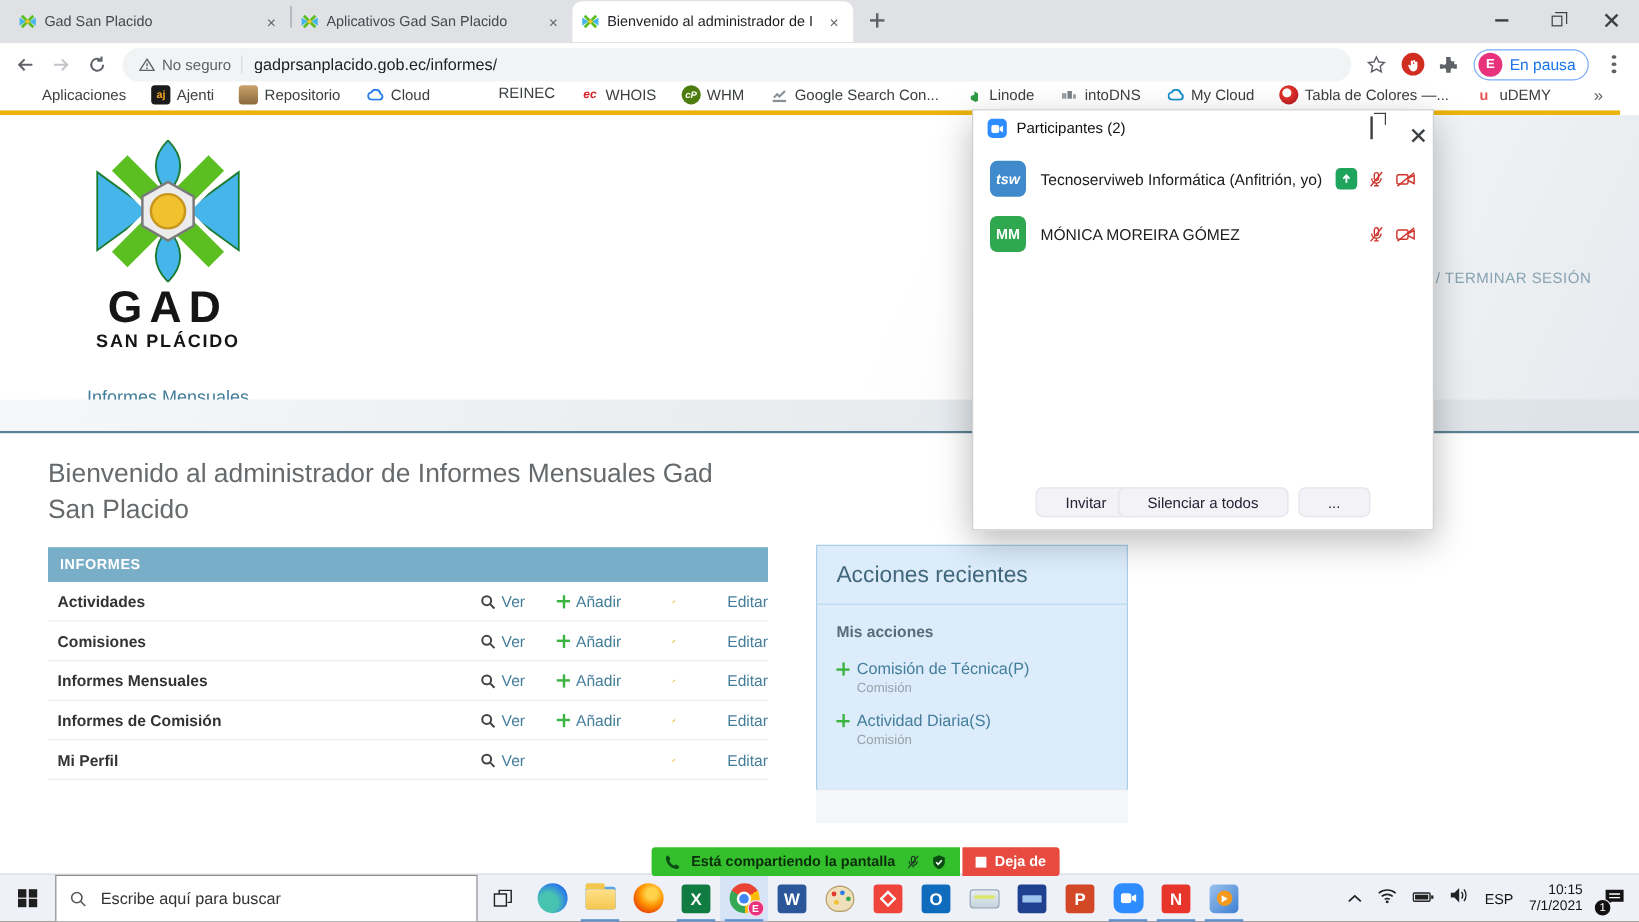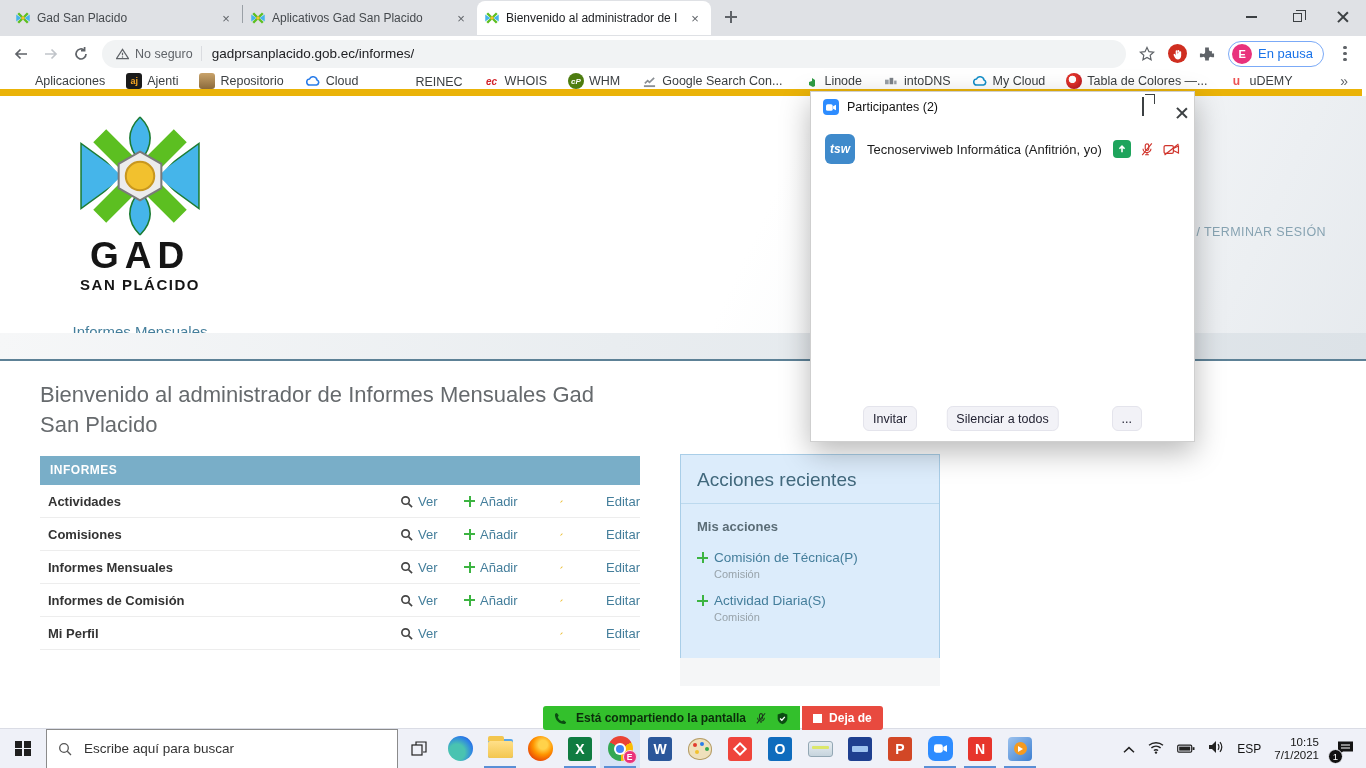--- a/index.html
+++ b/index.html
@@ -44,22 +44,22 @@
   .ic-hand{width:19px;height:19px;border-radius:50%;background:#cf2e20;display:flex;align-items:center;justify-content:center;}
   .profile-pill{height:26px;border:1.5px solid #7baaf7;border-radius:14px;background:#fff;
                 display:flex;align-items:center;padding:2px 10px 2px 3px;gap:6px;margin:0 6px;}
   .profile-avatar{width:20px;height:20px;border-radius:50%;background:#e9327c;color:#fff;
                   font-size:11px;font-weight:bold;display:flex;align-items:center;justify-content:center;}
   .profile-label{font-size:13px;color:#1a73e8;white-space:nowrap;}
   .dots{display:flex;flex-direction:column;gap:2.5px;}
   .dots i{width:3.4px;height:3.4px;border-radius:50%;background:#5f6368;}
 
   
-  .bookmarks{position:absolute;top:71px;left:0;right:4px;height:25px;background:#fff;
-             display:flex;align-items:flex-end;padding:0 14px;border-bottom:7px solid #eab308;}
+  .bookmarks{position:absolute;top:71px;left:0;right:16px;height:25px;background:#fff;
+             display:flex;align-items:flex-start;padding:0 14px;border-bottom:4px solid #eab308;}
   .bm{display:flex;align-items:center;gap:5px;margin-right:21px;font-size:12.5px;color:#3c4043;white-space:nowrap;}
   .bm-gap{margin-left:36px;}
   .bm-ic{width:16px;height:16px;display:flex;align-items:center;justify-content:center;border-radius:3px;
          font-size:9px;font-weight:bold;color:#fff;flex:0 0 auto;}
   .bm-overflow{margin-left:auto;color:#5f6368;font-size:14px;}
 
   
   .viewport{position:absolute;top:96px;left:0;right:0;height:632px;background:#fff;}
   .site-header{position:absolute;top:0;left:0;right:0;height:265px;
                background:linear-gradient(115deg,#ffffff 55%,#f2f4f6 78%,#e6eaee 100%);
@@ -105,21 +105,21 @@
   .ztitle-text{font-size:12.5px;color:#111;flex:1;}
   .zctrls{display:flex;align-items:center;gap:32px;margin-right:6px;}
   .zrow{display:flex;align-items:center;padding:0 14px;height:38px;margin-top:8px;}
   .zavatar{width:30px;height:30px;border-radius:6px;color:#fff;font-weight:bold;font-size:12px;
            display:flex;align-items:center;justify-content:center;flex:0 0 auto;}
   .zname{font-size:13px;color:#1b1b1b;margin-left:12px;flex:1;white-space:nowrap;overflow:hidden;}
   .zicons{display:flex;align-items:center;gap:9px;}
   .share-badge{width:18px;height:18px;border-radius:4px;background:#1ea45c;display:flex;align-items:center;justify-content:center;}
   .zbtn{position:absolute;bottom:10px;height:25px;background:#f2f2f7;border:1px solid #e4e4ec;
         border-radius:6px;font-size:12.5px;color:#232333;display:flex;align-items:center;
-        justify-content:center;padding:0 9px;white-space:nowrap;}
+        justify-content:center;padding:0 24px;white-space:nowrap;}
   .zbtn-invite{left:52px;} .zbtn-mute{left:50%;transform:translateX(-50%);} .zbtn-more{right:52px;}
 
   
   .sharebar{position:absolute;left:543px;top:706px;height:24px;display:flex;z-index:60;}
   .share-green{display:flex;align-items:center;gap:9px;background:#33c02c;padding:0 11px;border-radius:3px 0 0 3px;}
   .share-msg{font-size:12px;font-weight:bold;color:#0b2d0b;white-space:nowrap;}
   .share-red{display:flex;align-items:center;gap:7px;background:#e84a3f;padding:0 11px;margin-left:2px;
              border-radius:0 3px 3px 0;color:#fff;font-size:12px;font-weight:bold;white-space:nowrap;}
   .stop-sq{width:9px;height:9px;background:#fff;}
 
@@ -569,20 +569,36 @@
             <line x1="2.5" y1="14.5" x2="13.5" y2="1" stroke="#d0342c" stroke-width="1.3"></line>
           </svg>
         <svg width="17" height="13" viewBox="0 0 18 14">
             <rect x="1" y="2.8" width="10" height="8.4" rx="1.5" fill="none" stroke="#d0342c" stroke-width="1.3"></rect>
             <path d="M11 6l5.5-2.7v7.4L11 8" fill="none" stroke="#d0342c" stroke-width="1.3"></path>
             <line x1="1.5" y1="13" x2="16.5" y2="1" stroke="#d0342c" stroke-width="1.3"></line>
           </svg>
       </span>
     </div>
 
+    <div class="zrow">
+      <span class="zavatar" style="background:#2fa84f;">MM</span>
+      <span class="zname">MÓNICA MOREIRA GÓMEZ</span>
+      <span class="zicons">
+        <svg width="14" height="15" viewBox="0 0 16 16">
+            <rect x="6" y="1.5" width="4" height="7.5" rx="2" fill="none" stroke="#d0342c" stroke-width="1.3"></rect>
+            <path d="M3.5 7a4.5 4.5 0 0 0 9 0M8 11.5V14M5.8 14h4.4" stroke="#d0342c" stroke-width="1.3" fill="none"></path>
+            <line x1="2.5" y1="14.5" x2="13.5" y2="1" stroke="#d0342c" stroke-width="1.3"></line>
+          </svg>
+        <svg width="17" height="13" viewBox="0 0 18 14">
+            <rect x="1" y="2.8" width="10" height="8.4" rx="1.5" fill="none" stroke="#d0342c" stroke-width="1.3"></rect>
+            <path d="M11 6l5.5-2.7v7.4L11 8" fill="none" stroke="#d0342c" stroke-width="1.3"></path>
+            <line x1="1.5" y1="13" x2="16.5" y2="1" stroke="#d0342c" stroke-width="1.3"></line>
+          </svg>
+      </span>
+    </div>
 
     <div class="zbtn zbtn-invite">Invitar</div>
     <div class="zbtn zbtn-mute">Silenciar a todos</div>
     <div class="zbtn zbtn-more">...</div>
   </div>
 
   <div class="sharebar">
     <div class="share-green">
       <svg width="13" height="13" viewBox="0 0 14 14">
           <path d="M3 1C2 1 1 2 1 3c0 5.5 4.5 10 10 10 1 0 2-1 2-2l-2.6-2.1-2 1.1C6.3 9 5 7.7 4 5.6l1.1-2z" fill="#0b4d12"></path>

